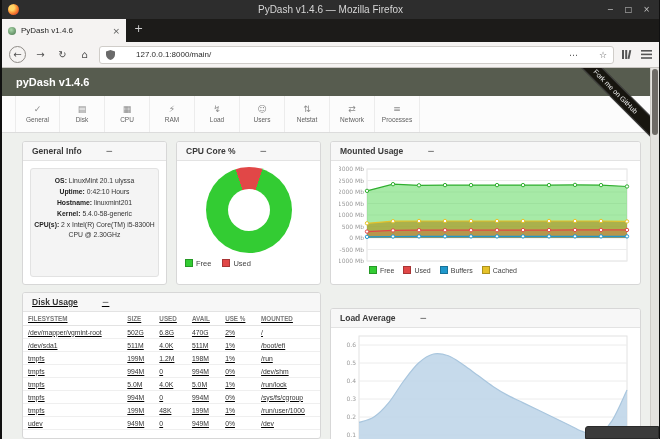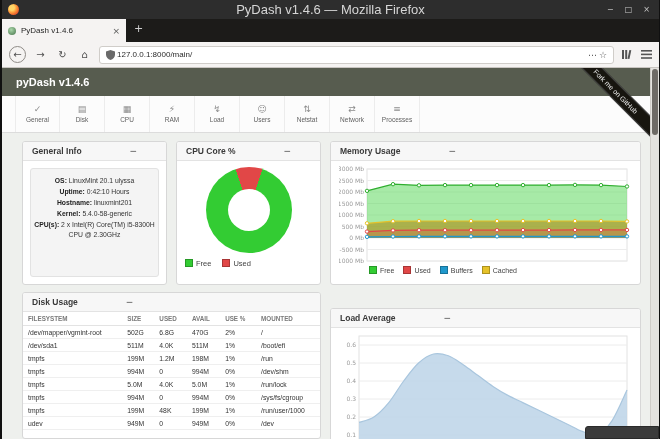--- a/index.html
+++ b/index.html
@@ -3,21 +3,21 @@
 <meta charset="utf-8">
 <style>
 * { box-sizing:border-box; margin:0; padding:0; }
 html,body { width:660px; height:439px; }
 body { font-family:"Liberation Sans","DejaVu Sans",sans-serif; background:#101010; overflow:hidden; }
 .window { width:660px; height:439px; display:flex; flex-direction:column; background:#eef0ed;
   position:relative; border-left:2px solid #101010; border-right:1px solid #101010; }
 
 
 .titlebar { height:19px; background:#2d2d2d; position:relative; display:flex; align-items:center; flex:0 0 auto; }
-.titlebar .title { position:absolute; left:0; right:0; text-align:center; font-size:13px; color:#d6d6d6; }
+.titlebar .title { position:absolute; left:0; right:0; text-align:center; font-size:10px; color:#d6d6d6; }
 .ff-icon { width:11px; height:11px; border-radius:50%; margin-left:6px; z-index:1;
   background:radial-gradient(circle at 35% 35%, #ffd567 0 25%, #ff9e3d 45%, #e85d2a 72%, #a23b8f 100%); }
 .win-controls { margin-left:auto; display:flex; gap:11px; padding-right:9px; z-index:1; color:#c9c9c9;
   font-size:8px; align-items:center; font-family:"DejaVu Sans",sans-serif; }
 .win-controls span { cursor:pointer; }
 
 
 .tabbar { height:23px; background:#1c1b19; display:flex; align-items:stretch; flex:0 0 auto; }
 .tab { width:124px; background:#f5f3f2; display:flex; align-items:center; gap:5px; padding:0 6px; font-size:8px; color:#1f1f1f; }
 .favicon { width:8px; height:8px; border-radius:50%; flex:0 0 auto;
@@ -25,21 +25,21 @@
 .tab-title { flex:1; white-space:nowrap; overflow:hidden; }
 .tab-close { color:#5a5a5a; font-size:9px; font-family:"DejaVu Sans",sans-serif; }
 .newtab { color:#cfcfcf; font-size:11px; padding:3px 8px 0; font-family:"DejaVu Sans",sans-serif; }
 
 
 .toolbar { height:26px; background:#f5f3f2; border-bottom:1px solid #c9c5c1; display:flex; align-items:center;
   padding:0 7px; gap:7px; flex:0 0 auto; }
 .navbtn { color:#4f4f4f; font-size:10px; width:15px; text-align:center; font-family:"DejaVu Sans",sans-serif; cursor:pointer; }
 .navbtn.back { border:1px solid #8f8b87; border-radius:50%; width:17px; height:17px; line-height:15px; }
 .urlbar { flex:1; height:18px; background:#fff; border:1px solid #d0cdc9; border-radius:3px; display:flex;
-  align-items:center; gap:2px; padding:0 6px; font-size:8px; color:#2b2b2b; }
+  align-items:center; gap:21px; padding:0 6px; font-size:8px; color:#2b2b2b; }
 .urlbar .url { flex:1; white-space:nowrap; overflow:hidden; }
 .urlbar .act { color:#5a5a5a; font-size:9px; font-family:"DejaVu Sans",sans-serif; cursor:pointer; }
 .tool-icons { display:flex; gap:9px; align-items:center; color:#4f4f4f; }
 .tool-icons svg { display:block; }
 
 
 .page { flex:1; position:relative; overflow:hidden; background:#eef0ed; }
 .pageheader { height:28px; background:#575c4f; color:#fff; font-size:11px; font-weight:bold;
   display:flex; align-items:center; padding-left:14px; }
 .mainnav { height:37px; background:#fcfcfc; border-bottom:1px solid #dcdcdc; display:flex; padding-left:13px; }
@@ -47,26 +47,26 @@
   border-right:1px solid #ececec; cursor:pointer; }
 .nav-item:first-child { border-left:1px solid #ececec; }
 .nav-item .ic { font-size:9px; color:#8b8b8b; line-height:1; font-family:"DejaVu Sans",sans-serif; }
 .nav-item .lb { font-size:6.5px; color:#5f5f5f; }
 
 .content { padding:8px 18px 0 20px; position:relative; }
 .row { display:flex; gap:9px; }
 .row1 { margin-bottom:7px; }
 .panel { background:#fff; border:1px solid #d7d7d7; border-radius:3px; display:flex; flex-direction:column; overflow:hidden; }
 .p-head { background:#f7f7f7; border-bottom:1px solid #e3e3e3; padding:4px 9px; font-size:8.5px; font-weight:bold;
-  color:#3a3a3a; display:flex; align-items:center; flex:0 0 auto;gap:24px; }
+  color:#3a3a3a; display:flex; align-items:center; flex:0 0 auto; }
 .collapse { margin-left:24px; color:#7a7a7a; font-size:9px; cursor:pointer; font-weight:bold; font-family:"DejaVu Sans",sans-serif; }
 .p-gi { width:145px; height:144px; }
 .p-cpu { width:145px; height:144px; }
 .p-mem { flex:1; height:144px; }
-.p-disk { width:299px; height:147px; }
+.p-disk { width:299px; height:147px;text-decoration:underline; }
 .p-load { flex:1; height:147px;margin-top:16px; }
 
 .gi-well { margin:7px; background:#f4f4f4; border:1px solid #e2e2e2; border-radius:3px; padding:7px 3px;
   font-size:6.8px; color:#333; text-align:center; line-height:1.6; flex:1; }
 .gi-well b { color:#222; }
 
 .cpu-body { display:flex; flex-direction:column; padding:4px 8px 4px; flex:1; }
 .donut { width:86px; height:86px; border-radius:50%; margin:2px auto 0; position:relative; }
 .donut::after { content:""; position:absolute; inset:22px; background:#fff; border-radius:50%; }
 .legend { display:flex; gap:11px; font-size:7.5px; color:#444; align-items:center; }
@@ -214,21 +214,21 @@
             <div class="donut" id="cpu-donut" style="background: conic-gradient(from 18deg, rgb(51, 204, 51) 0%, rgb(51, 204, 51) 90%, rgb(225, 71, 71) 90%, rgb(225, 71, 71) 100%);"></div>
             <div class="legend cpu-legend" id="cpu-legend">
                 <span><span class="sw" style="background: rgb(51, 204, 51);"></span>Free</span>
                 <span><span class="sw" style="background: rgb(225, 71, 71);"></span>Used</span>
               </div>
           </div>
         </section>
 
         <section class="panel p-mem">
           <div class="p-head">
-            <span>Memory Usage</span>
+            <span>Mounted Usage</span>
             <span class="collapse">−</span>
           </div>
           <div class="mem-body">
             <svg id="memory-svg" width="292" height="100">
                 <rect x="28" y="4" width="260" height="92" fill="none" stroke="#e2e2e2"></rect>
                 <line x1="28" x2="288" y1="4" y2="4" stroke="#ececec"></line>
                 <text x="25" y="6" text-anchor="end" font-size="6" fill="#9a9a9a">3000 Mb</text>
                 <line x1="28" x2="288" y1="15.5" y2="15.5" stroke="#ececec"></line>
                 <text x="25" y="17.5" text-anchor="end" font-size="6" fill="#9a9a9a">2500 Mb</text>
                 <line x1="28" x2="288" y1="27" y2="27" stroke="#ececec"></line>

